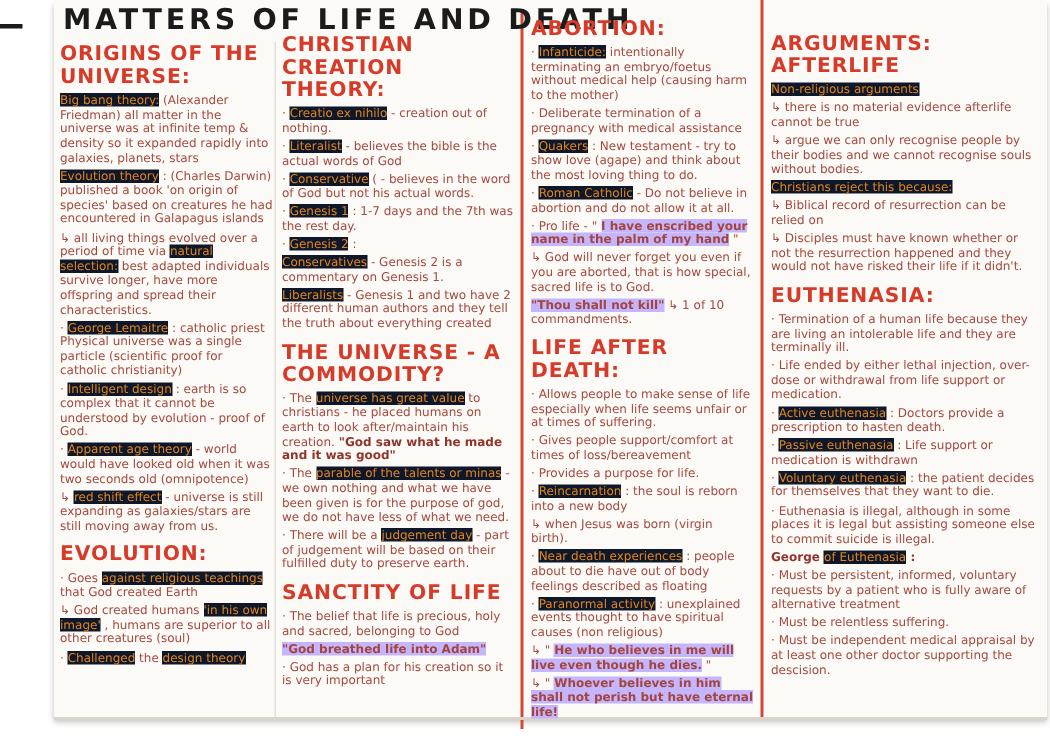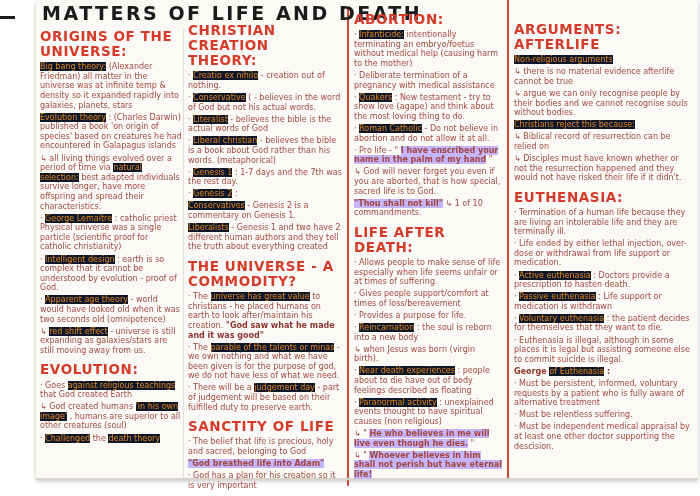--- a/index.html
+++ b/index.html
@@ -65,30 +65,29 @@
       <div class="item"><span class="s-p">↳ all living things evolved over a period of time via </span><span class="s-o">natural selection:</span><span class="s-p"> best adapted individuals survive longer, have more offspring and spread their characteristics.</span></div>
       <div class="item"><span class="s-p">· </span><span class="s-o">George Lemaitre</span><span class="s-p"> : catholic priest Physical universe was a single particle (scientific proof for catholic christianity)</span></div>
       <div class="item"><span class="s-p">· </span><span class="s-o">Intelligent design</span><span class="s-p"> : earth is so complex that it cannot be understood by evolution - proof of God.</span></div>
       <div class="item"><span class="s-p">· </span><span class="s-o">Apparent age theory</span><span class="s-p"> - world would have looked old when it was two seconds old (omnipotence)</span></div>
       <div class="item"><span class="s-p">↳ </span><span class="s-o">red shift effect</span><span class="s-p"> - universe is still expanding as galaxies/stars are still moving away from us.</span></div>
     </div>
     <div class="section">
       <div class="sec-title">EVOLUTION:</div>
       <div class="item"><span class="s-p">· Goes </span><span class="s-o">against religious teachings</span><span class="s-p"> that God created Earth</span></div>
       <div class="item"><span class="s-p">↳ God created humans </span><span class="s-o">'in his own image'</span><span class="s-p"> , humans are superior to all other creatures (soul)</span></div>
-      <div class="item"><span class="s-p">· </span><span class="s-o">Challenged</span><span class="s-p"> the </span><span class="s-o">death theory</span></div>
+      <div class="item"><span class="s-p">· </span><span class="s-o">Challenged</span><span class="s-p"> the </span><span class="s-o">design theory</span></div>
     </div>
   </div>
 <div class="col" id="col1">
     <div class="section">
       <div class="sec-title">CHRISTIAN CREATION THEORY:</div>
       <div class="item"><span class="s-p">· </span><span class="s-o">Creatio ex nihilo</span><span class="s-p"> - creation out of nothing.</span></div>
+      <div class="item"><span class="s-p">· </span><span class="s-o">Literalist</span><span class="s-p"> - believes the bible is the actual words of God</span></div>
       <div class="item"><span class="s-p">· </span><span class="s-o">Conservative</span><span class="s-p"> ( - believes in the word of God but not his actual words.</span></div>
-      <div class="item"><span class="s-p">· </span><span class="s-o">Literalist</span><span class="s-p"> - believes the bible is the actual words of God</span></div>
-      <div class="item"><span class="s-p">· </span><span class="s-o">Liberal christian</span><span class="s-p"> - believes the bible is a book about God rather than his words. (metaphorical)</span></div>
       <div class="item"><span class="s-p">· </span><span class="s-o">Genesis 1</span><span class="s-p"> : 1-7 days and the 7th was the rest day.</span></div>
       <div class="item"><span class="s-p">· </span><span class="s-o">Genesis 2</span><span class="s-p"> :</span></div>
       <div class="item"><span class="s-o">Conservatives</span><span class="s-p"> - Genesis 2 is a commentary on Genesis 1.</span></div>
       <div class="item"><span class="s-o">Liberalists</span><span class="s-p"> - Genesis 1 and two have 2 different human authors and they tell the truth about everything created</span></div>
     </div>
     <div class="section">
       <div class="sec-title">THE UNIVERSE - A COMMODITY?</div>
       <div class="item"><span class="s-p">· The </span><span class="s-o">universe has great value</span><span class="s-p"> to christians - he placed humans on earth to look after/maintain his creation. </span><span class="s-b">"God saw what he made and it was good"</span></div>
       <div class="item"><span class="s-p">· The </span><span class="s-o">parable of the talents or minas</span><span class="s-p"> - we own nothing and what we have been given is for the purpose of god, we do not have less of what we need.</span></div>
       <div class="item"><span class="s-p">· There will be a </span><span class="s-o">judgement day</span><span class="s-p"> - part of judgement will be based on their fulfilled duty to preserve earth.</span></div>

